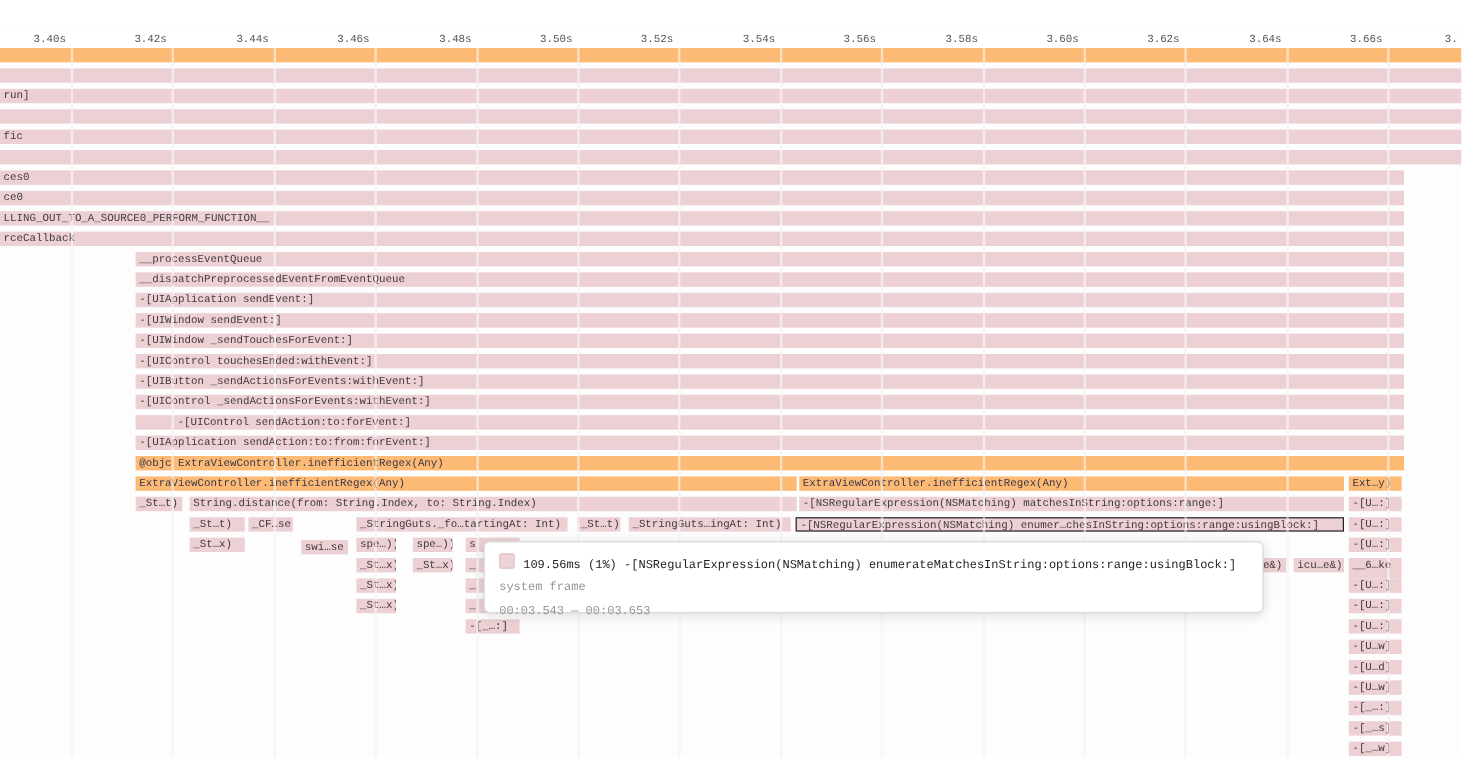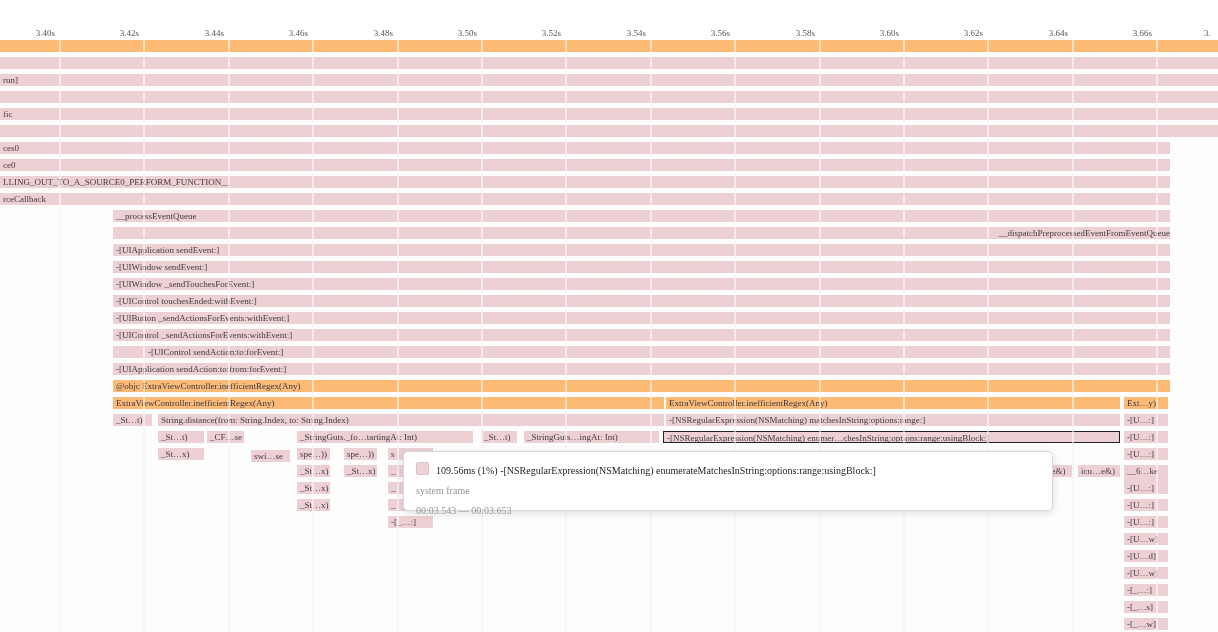--- a/index.html
+++ b/index.html
@@ -1,19 +1,19 @@
 <!DOCTYPE html>
 <html><head>
 <meta charset="utf-8">
 <style>
   html,body{margin:0;padding:0;background:#fff;}
   #stage{
     position:relative;width:1218px;height:632px;overflow:hidden;
     background:#fdfdfe;
-    font-family:Liberation Serif, serif;
+    font-family:Liberation Mono, monospace;
   }
   .topbar{position:absolute;left:0;top:0;width:1218px;height:26px;background:#ffffff;border-bottom:1px solid #ececee;}
   .ruler{position:absolute;left:0;top:26px;width:1218px;height:14px;background:#ffffff;}
   .tick-label{
     position:absolute;top:2px;width:46px;text-align:right;
     font-size:9px;color:#55555a;letter-spacing:0px;white-space:nowrap;
   }
   .tick-label.partial{text-align:left;}
   .grid-under{position:absolute;top:40px;bottom:0;width:2px;background:#ededf0;z-index:0;}
   .grid-over{position:absolute;top:40px;bottom:0;width:2px;background:rgba(255,255,255,0.55);z-index:3;}
@@ -87,21 +87,21 @@
     <div class="bar pink" style="left: 0px; top: 57px; width: 1218px; height: 12px;"></div>
     <div class="bar pink" style="left: 0px; top: 74px; width: 1218px; height: 12px;">run]</div>
     <div class="bar pink" style="left: 0px; top: 91px; width: 1218px; height: 12px;"></div>
     <div class="bar pink" style="left: 0px; top: 108px; width: 1218px; height: 12px;">fic</div>
     <div class="bar pink" style="left: 0px; top: 125px; width: 1218px; height: 12px;"></div>
     <div class="bar pink" style="left: 0px; top: 142px; width: 1170px; height: 12px;">ces0</div>
     <div class="bar pink" style="left: 0px; top: 159px; width: 1170px; height: 12px;">ce0</div>
     <div class="bar pink" style="left: 0px; top: 176px; width: 1170px; height: 12px;">LLING_OUT_TO_A_SOURCE0_PERFORM_FUNCTION__</div>
     <div class="bar pink" style="left: 0px; top: 193px; width: 1170px; height: 12px;">rceCallback</div>
     <div class="bar pink" style="left: 113px; top: 210px; width: 1057px; height: 12px;">__processEventQueue</div>
-    <div class="bar pink" style="left: 113px; top: 227px; width: 1057px; height: 12px; text-align: right;">__dispatchPreprocessedEventFromEventQueue</div>
+    <div class="bar pink" style="left: 113px; top: 227px; width: 1057px; height: 12px;">__dispatchPreprocessedEventFromEventQueue</div>
     <div class="bar pink" style="left: 113px; top: 244px; width: 1057px; height: 12px;">-[UIApplication sendEvent:]</div>
     <div class="bar pink" style="left: 113px; top: 261px; width: 1057px; height: 12px;">-[UIWindow sendEvent:]</div>
     <div class="bar pink" style="left: 113px; top: 295px; width: 1057px; height: 12px;">-[UIControl touchesEnded:withEvent:]</div>
     <div class="bar pink" style="left: 113px; top: 278px; width: 1057px; height: 12px;">-[UIWindow _sendTouchesForEvent:]</div>
     <div class="bar pink" style="left: 113px; top: 312px; width: 1057px; height: 12px;">-[UIButton _sendActionsForEvents:withEvent:]</div>
     <div class="bar pink" style="left: 113px; top: 329px; width: 1057px; height: 12px;">-[UIControl _sendActionsForEvents:withEvent:]</div>
     <div class="bar pink" style="left: 113px; top: 346px; width: 1057px; height: 12px; padding-left: 35px;">-[UIControl sendAction:to:forEvent:]</div>
     <div class="bar pink" style="left: 113px; top: 363px; width: 1057px; height: 12px;">-[UIApplication sendAction:to:from:forEvent:]</div>
     <div class="bar purple" style="left: 113px; top: 380px; width: 1057px; height: 12px;">@objc ExtraViewController.inefficientRegex(Any)</div>
     <div class="bar purple" style="left: 113px; top: 397px; width: 551px; height: 12px;">ExtraViewController.inefficientRegex(Any)</div>

